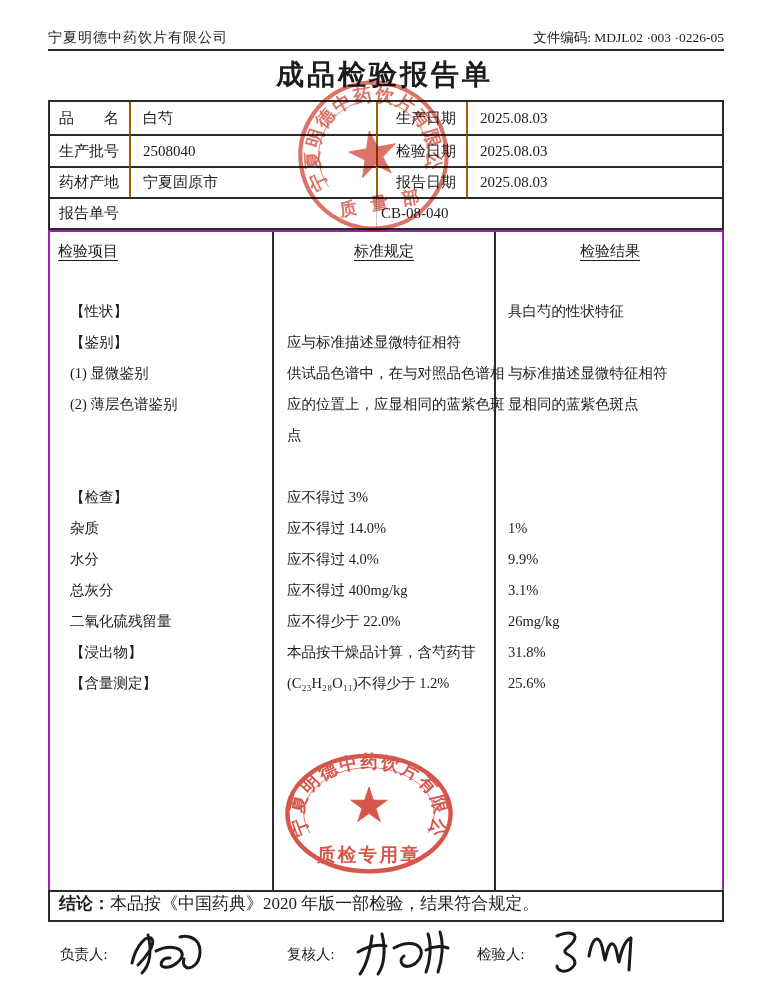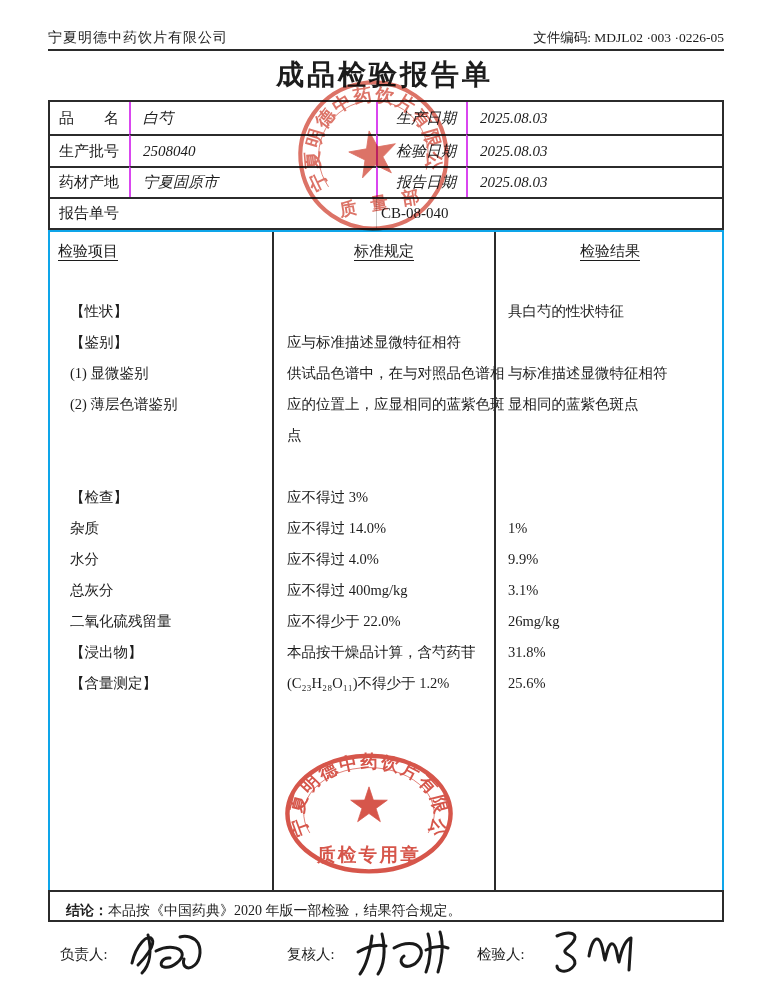--- a/index.html
+++ b/index.html
@@ -24,47 +24,47 @@
     position:absolute;left:48px;top:100px;width:676px;height:130px;
     border:2px solid #2b2b2b;box-sizing:border-box;
     display:grid;
     grid-template-columns:79px 247px 90px 256px;
     grid-template-rows:32px 32px 31px 31px;
   }
   .ic{display:flex;align-items:center;font-size:15px;box-sizing:border-box;}
   .ic.lbl{padding-left:9px;}
   .ic.val{padding-left:12px;}
   .ic.ctr{justify-content:center;padding-left:8px;}
-  .bl{border-left:2px solid #d946ef;font-style:italic;}
+  .bl{border-left:2px solid #a16207;}
   .bt{border-top:2px solid #2b2b2b;}
   .report-no-cell{grid-column:2 / 5;position:relative;}
   .report-no-cell .faint-div{position:absolute;left:247px;top:0;bottom:0;width:1px;background:#c9c9c9;}
   .report-no-cell .rn-val{position:absolute;left:252px;top:0;bottom:0;display:flex;align-items:center;font-size:15px;}
   
   .main-table{
     position:absolute;left:48px;top:230px;width:676px;height:662px;
-    border:2px solid #0ea5e9;box-sizing:border-box;
+    border:2px solid #a21caf;box-sizing:border-box;
   }
   .mcol{position:absolute;top:0;bottom:0;box-sizing:border-box;}
   .mcol1{left:0;width:222px;}
   .mcol2{left:222px;width:222px;border-left:2px solid #2b2b2b;}
   .mcol3{left:444px;width:230px;border-left:2px solid #2b2b2b;}
   .mhead{height:64px;box-sizing:border-box;padding-top:10px;font-size:15px;}
   .mhead span{text-decoration:underline;text-underline-offset:4px;}
   .mhead.left{padding-left:8px;}
   .mhead.center{text-align:center;}
   .mline{height:31px;line-height:31px;font-size:14.5px;white-space:nowrap;overflow:visible;}
   .mcol1 .mline{padding-left:20px;}
   .mcol2 .mline{padding-left:13px;}
   .mcol3 .mline{padding-left:12px;}
   
   .conclusion{
     position:absolute;left:48px;top:890px;width:676px;height:32px;
     border:2px solid #2b2b2b;box-sizing:border-box;
-    display:flex;align-items:flex-end;padding-left:16px;font-size:14px;
+    display:flex;align-items:flex-start;padding-left:9px;font-size:17px;
   }
   .conclusion .c-label{font-weight:bold;}
   
   .sig-label{position:absolute;font-size:14.5px;}
   .sig-svg{position:absolute;}
   .sig-svg path{stroke:#1a1a1a;stroke-width:3;fill:none;stroke-linecap:round;stroke-linejoin:round;}
   
   .stamp{position:absolute;mix-blend-mode:multiply;opacity:0.85;}
   .stamp text{font-family:"Liberation Serif","DejaVu Serif",serif;font-weight:bold;}
 </style>

